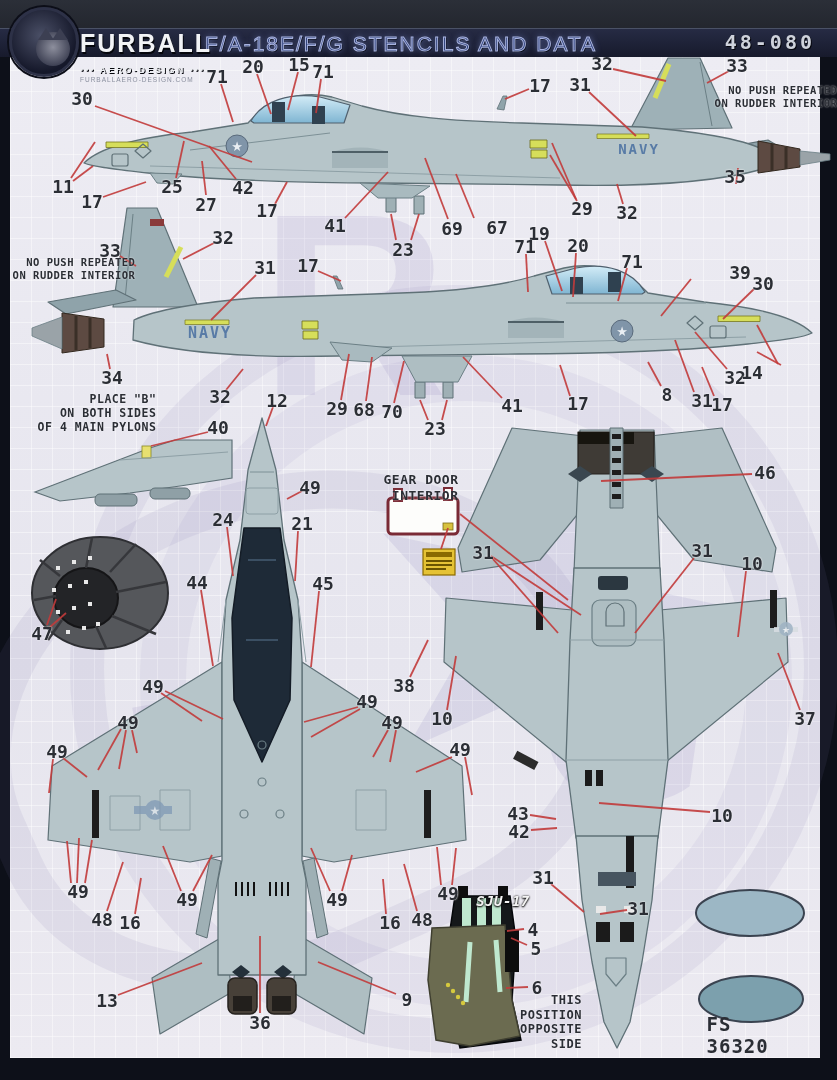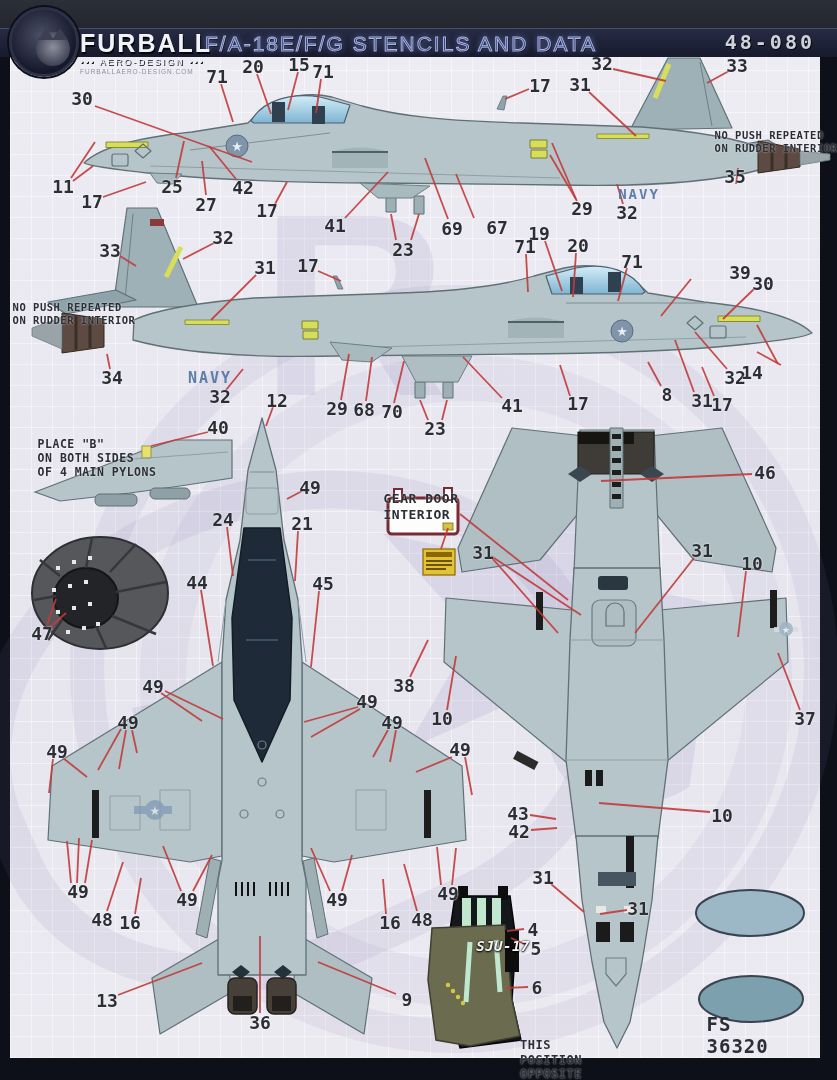--- a/index.html
+++ b/index.html
@@ -6,21 +6,21 @@
   .page{position:relative;width:837px;height:1080px;overflow:hidden;background:#0d1019;font-family:"Liberation Sans",sans-serif;}
   
   .topstrip{position:absolute;left:0;top:0;width:837px;height:30px;background:linear-gradient(#2b2f38,#23262e);}
   .banner{position:absolute;left:0;top:28px;width:837px;height:28px;background:linear-gradient(#262b44,#171a2c);border-top:1px solid #4a5166;}
   .logo-circle{position:absolute;left:9px;top:7px;width:64px;height:64px;border-radius:50%;background:radial-gradient(circle at 45% 40%,#4a4f66,#15182a 70%);border:3px solid #2d3147;z-index:6;box-shadow:0 0 0 2px #0c0e18;}
   .logo-cat{position:absolute;left:24px;top:22px;width:34px;height:34px;border-radius:50%;background:radial-gradient(circle at 50% 45%,#8d8f9d,#3c3f52 75%);}
   .logo-cat:before{content:"";position:absolute;left:2px;top:-4px;border-left:8px solid transparent;border-right:8px solid transparent;border-bottom:12px solid #3c3f52;}
   .logo-cat:after{content:"";position:absolute;right:2px;top:-4px;border-left:8px solid transparent;border-right:8px solid transparent;border-bottom:12px solid #3c3f52;}
   .brand{position:absolute;left:80px;top:31px;z-index:6;line-height:1;}
   .brand-name{font-size:25px;font-weight:bold;letter-spacing:2px;color:#f2f3f6;text-shadow:1px 2px 0 #05060c;}
-  .brand-sub{font-size:9px;font-weight:normal;letter-spacing:2px;color:#eceef2;margin-top:2px;text-shadow:1px 1px 0 #05060c;}
+  .brand-sub{font-size:9px;font-weight:bold;letter-spacing:2px;color:#eceef2;margin-top:10px;text-shadow:1px 1px 0 #05060c;}
   .brand-url{font-size:6.5px;letter-spacing:1px;color:#8a8f9e;margin-top:2px;}
   .sheet-title{position:absolute;left:205px;top:32px;width:460px;z-index:5;font-size:21px;font-weight:normal;letter-spacing:2px;color:#2c3e78;-webkit-text-stroke:1px #a8b2dd;text-shadow:1px 1px 0 #0a0d18,0 0 6px #6f7fc0;white-space:nowrap;}
   .sku{position:absolute;right:22px;top:30px;z-index:6;font-family:"DejaVu Sans Mono",monospace;font-size:20px;font-weight:bold;letter-spacing:3px;color:#ced2db;text-shadow:1px 1px 0 #05060c;}
   .scalemates{position:absolute;right:8px;top:0px;z-index:7;font-size:35px;font-weight:bold;letter-spacing:-1px;}
   .scalemates .sm1{color:#c2c6cc;text-shadow:0 1px 2px #000;}
   .scalemates .sm2{color:#8dc63f;text-shadow:0 1px 2px #000;}
   
   .content{position:absolute;left:10px;top:55px;width:810px;height:1003px;background:
     repeating-linear-gradient(0deg,rgba(255,255,255,.45) 0 1px,transparent 1px 21px),
     repeating-linear-gradient(90deg,rgba(255,255,255,.45) 0 1px,transparent 1px 21px),
@@ -28,21 +28,21 @@
   .wm{position:absolute;pointer-events:none;}
   .wm-ring{left:60px;top:230px;width:700px;height:700px;border:34px solid rgba(124,114,176,.10);border-radius:50%;}
   .wm-ring2{left:130px;top:300px;width:560px;height:560px;border:46px solid rgba(124,114,176,.08);border-radius:50%;}
   .wm-star{left:330px;top:330px;font-size:460px;line-height:1;color:rgba(130,120,182,.14);transform:rotate(12deg);}
   .wm-swash{left:-40px;top:420px;width:560px;height:420px;border:38px solid rgba(116,106,170,.10);border-radius:50% 60% 40% 50%;transform:rotate(-24deg);}
   .wm-letter{font-weight:bold;color:rgba(122,112,175,.13);line-height:1;}
   
   .art,.leads{position:absolute;left:0;top:0;}
   .labels{position:absolute;left:0;top:0;width:837px;height:1080px;pointer-events:none;}
   .callout{position:absolute;transform:translate(-50%,-50%);font-family:"DejaVu Sans Mono",monospace;font-weight:bold;font-size:18px;color:#2b2e35;text-shadow:0 0 2px rgba(255,255,255,.8),0 0 1px rgba(255,255,255,.9);white-space:nowrap;}
-  .note{position:absolute;transform:translate(-50%,0);font-family:"DejaVu Sans Mono",monospace;font-weight:bold;color:#2b2e35;text-align:left;line-height:1.22;letter-spacing:.5px;white-space:nowrap;text-shadow:0 0 2px rgba(255,255,255,.7);margin-top:45px;}
+  .note{position:absolute;transform:translate(-50%,0);font-family:"DejaVu Sans Mono",monospace;font-weight:bold;color:#2b2e35;text-align:right;line-height:1.22;letter-spacing:.5px;white-space:nowrap;text-shadow:0 0 2px rgba(255,255,255,.7);}
   .note.on-dark{color:#f4f4f4;text-shadow:0 1px 2px #000,0 0 2px #000;font-style:italic;}
   .note.navy{color:#4e73a3;text-shadow:none;letter-spacing:2px;opacity:.9;}
   .swlabel{position:absolute;transform:translate(-50%,-50%);font-family:"DejaVu Sans Mono",monospace;font-weight:bold;font-size:19px;color:#2b2e35;letter-spacing:1px;}
 </style>
 </head>
 <body>
 
 <div class="page">
 
   <div class="content">
@@ -488,21 +488,21 @@
       <div class="callout" style="left: 722px; top: 815px;">10</div>
       <div class="callout" style="left: 805px; top: 718px;">37</div>
       <div class="callout" style="left: 543px; top: 877px;">31</div>
       <div class="callout" style="left: 638px; top: 908px;">31</div>
       <div class="callout" style="left: 533px; top: 929px;">4</div>
       <div class="callout" style="left: 536px; top: 948px;">5</div>
       <div class="callout" style="left: 537px; top: 987px;">6</div>
       <div class="note" style="left: 776px; top: 84px; font-size: 10.5px;">NO PUSH REPEATED<br>ON RUDDER INTERIOR</div>
       <div class="note" style="left: 74px; top: 256px; font-size: 10.5px;">NO PUSH REPEATED<br>ON RUDDER INTERIOR</div>
       <div class="note" style="left: 97px; top: 392px; font-size: 11.5px;">PLACE "B"<br>ON BOTH SIDES<br>OF 4 MAIN PYLONS</div>
-      <div class="note" style="left: 421px; top: 446px; font-size: 13px;">GEAR DOOR<br>INTERIOR</div>
+      <div class="note" style="left: 421px; top: 472px; font-size: 13px;">GEAR DOOR<br>INTERIOR</div>
       <div class="note on-dark" style="left: 503px; top: 893px; font-size: 14px;">SJU-17</div>
       <div class="note" style="left: 551px; top: 993px; font-size: 12px;">THIS<br>POSITION<br>OPPOSITE<br>SIDE</div>
       <div class="note navy" style="left: 639px; top: 141px; font-size: 14px;">NAVY</div>
       <div class="note navy" style="left: 210px; top: 324px; font-size: 15px;">NAVY</div>
     </div>
 
   <div class="topstrip"></div>
   <div class="banner"></div>
   <div class="logo-circle">
       <div class="logo-cat"></div>

